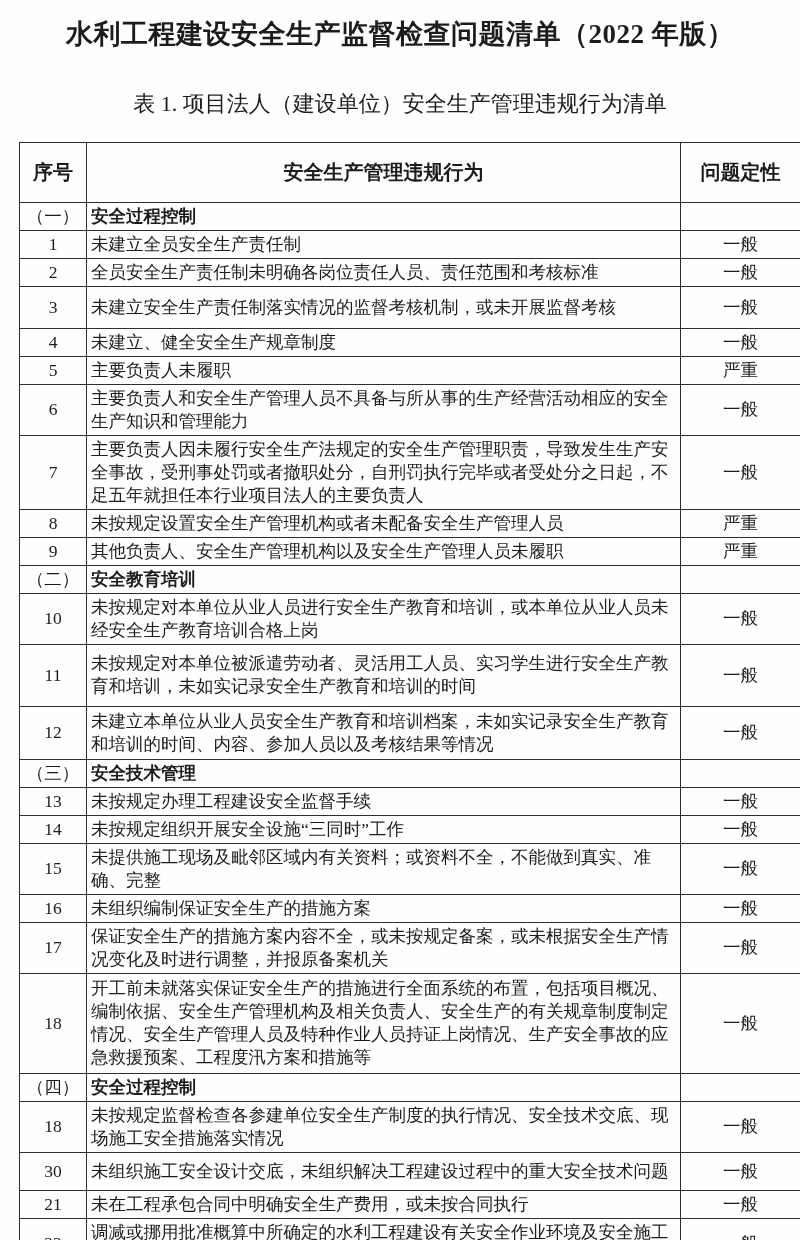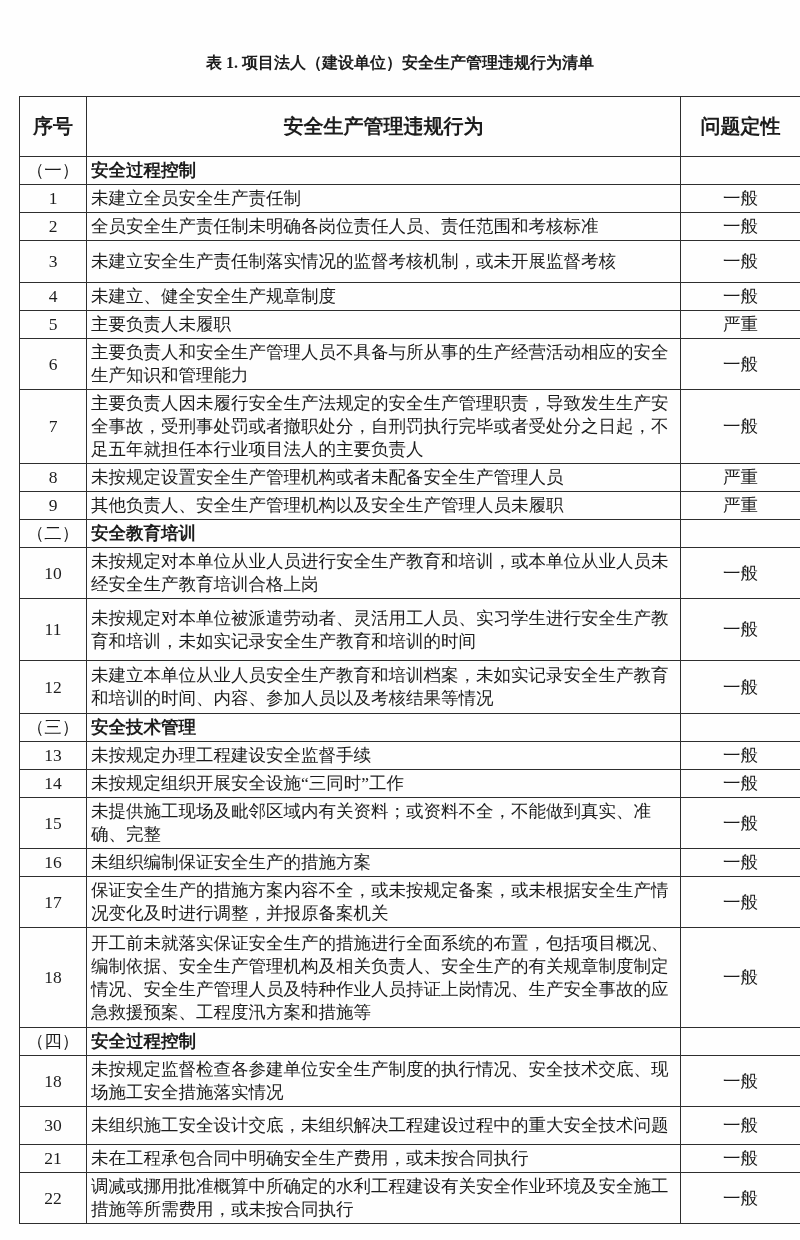--- a/index.html
+++ b/index.html
@@ -17,22 +17,22 @@
   .doc-title {
     text-align: center;
     font-size: 27px;
     font-weight: bold;
     letter-spacing: 0.5px;
     margin-top: 6px;
     line-height: 1.2;
   }
   .doc-subtitle {
     text-align: center;
-    font-size: 16px;
-    font-weight: bold;
+    font-size: 22px;
+    font-weight: normal;
     margin-top: 41px;
     line-height: 1.2;
   }
   table.checklist {
     border-collapse: collapse;
     table-layout: fixed;
     width: 762px;
     margin-top: 24px;
   }
   .checklist th, .checklist td {
@@ -70,20 +70,21 @@
   tbody tr:nth-child(20) { height: 47px; }
   tbody tr:nth-child(21) { height: 100px; }
   tbody tr:nth-child(23) { height: 48px; }
   tbody tr:nth-child(24) { height: 38px; }
   tbody tr:nth-child(26) { height: 48px; }
 </style>
 </head>
 <body>
 
 <div class="page">
+  <h1 class="doc-title">水利工程建设安全生产监督检查问题清单（2022 年版）</h1>
   <h2 class="doc-subtitle">表 1. 项目法人（建设单位）安全生产管理违规行为清单</h2>
 
   <table class="checklist">
     <thead>
       <tr>
         <th class="col-no">序号</th>
         <th class="col-behavior">安全生产管理违规行为</th>
         <th class="col-rating">问题定性</th>
       </tr>
     </thead>

